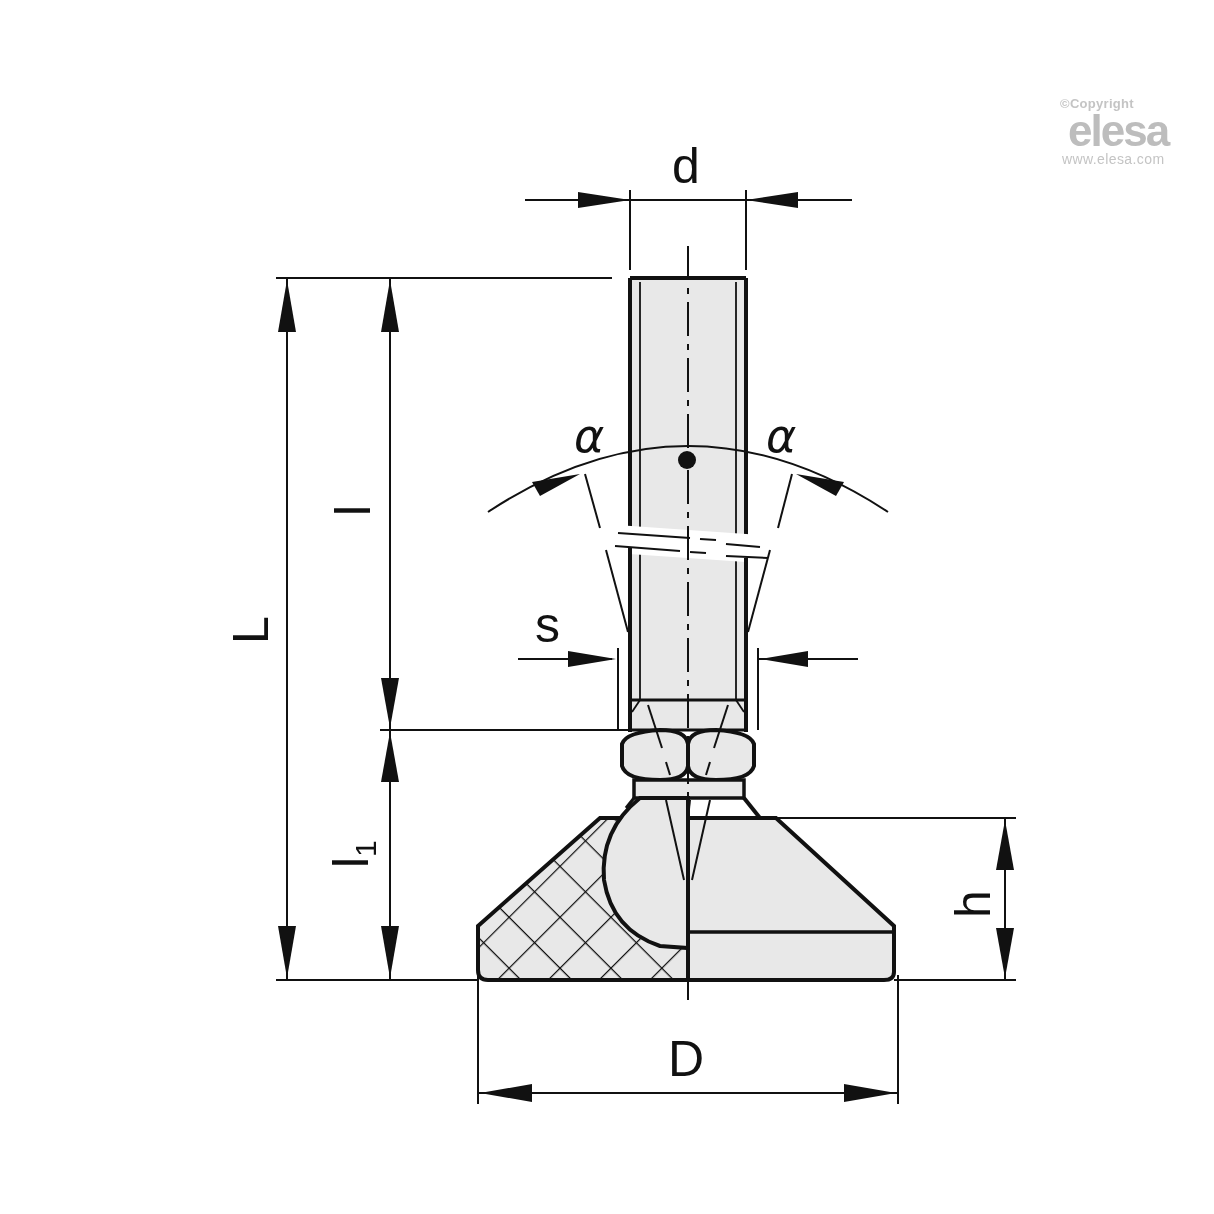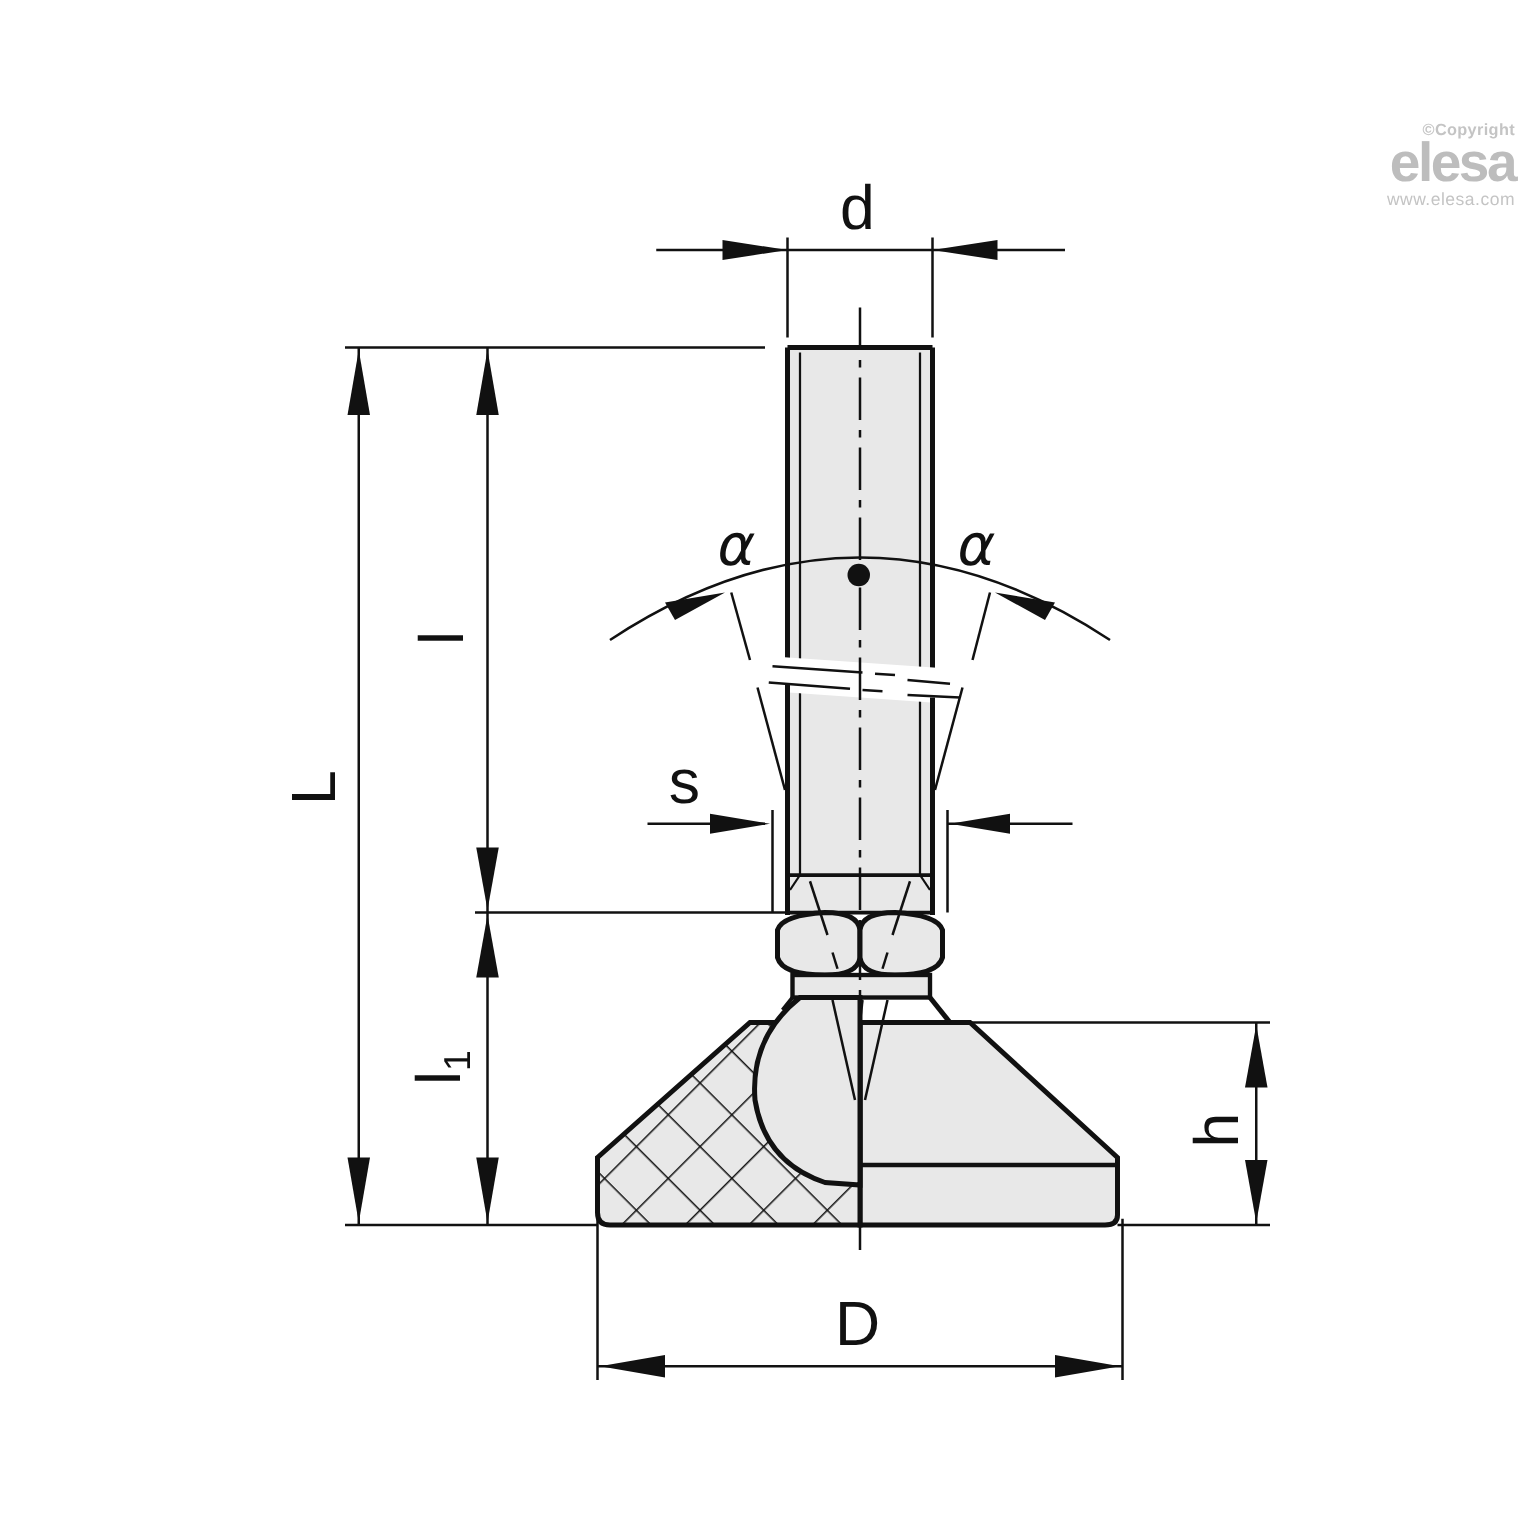--- a/index.html
+++ b/index.html
@@ -1,20 +1,20 @@
 <!DOCTYPE html>
 <html><head>
   <meta charset="utf-8">
   <style>
     html, body { margin: 0; padding: 0; background: #ffffff; }
     body { width: 1214px; height: 1214px; position: relative; overflow: hidden; font-family: "Liberation Sans", sans-serif; }
     #drawing { position: absolute; left: 0; top: 0; width: 1214px; height: 1214px; }
     .dim-label { font-family: "Liberation Sans", sans-serif; font-size: 50px; fill: #111; }
     .alpha-label { font-family: "DejaVu Sans", sans-serif; font-size: 46px; font-style: italic; fill: #111; }
-    .watermark { position: absolute; left: 1052px; top: 96px; width: 160px; color: #c4c4c4; text-align: right; }
+    .watermark { position: absolute; left: 1052px; top: 96px; width: 160px; color: #c4c4c4; text-align: left; }
     .wm-copy { font-size: 13px; font-weight: bold; letter-spacing: 0.3px; padding-left: 8px; }
     .wm-brand { font-size: 44px; font-weight: bold; letter-spacing: -2px; line-height: 40px; color: #bdbdbd; margin-left: 16px; }
     .wm-url { font-size: 14px; font-weight: normal; letter-spacing: 0.4px; padding-left: 10px; }
   </style>
 </head>
 <body>
 
 <svg id="drawing" viewBox="0 0 1214 1214" xmlns="http://www.w3.org/2000/svg">
   <defs>
     <pattern id="crosshatch" patternUnits="userSpaceOnUse" width="36" height="36" patternTransform="rotate(45 0 0)">

